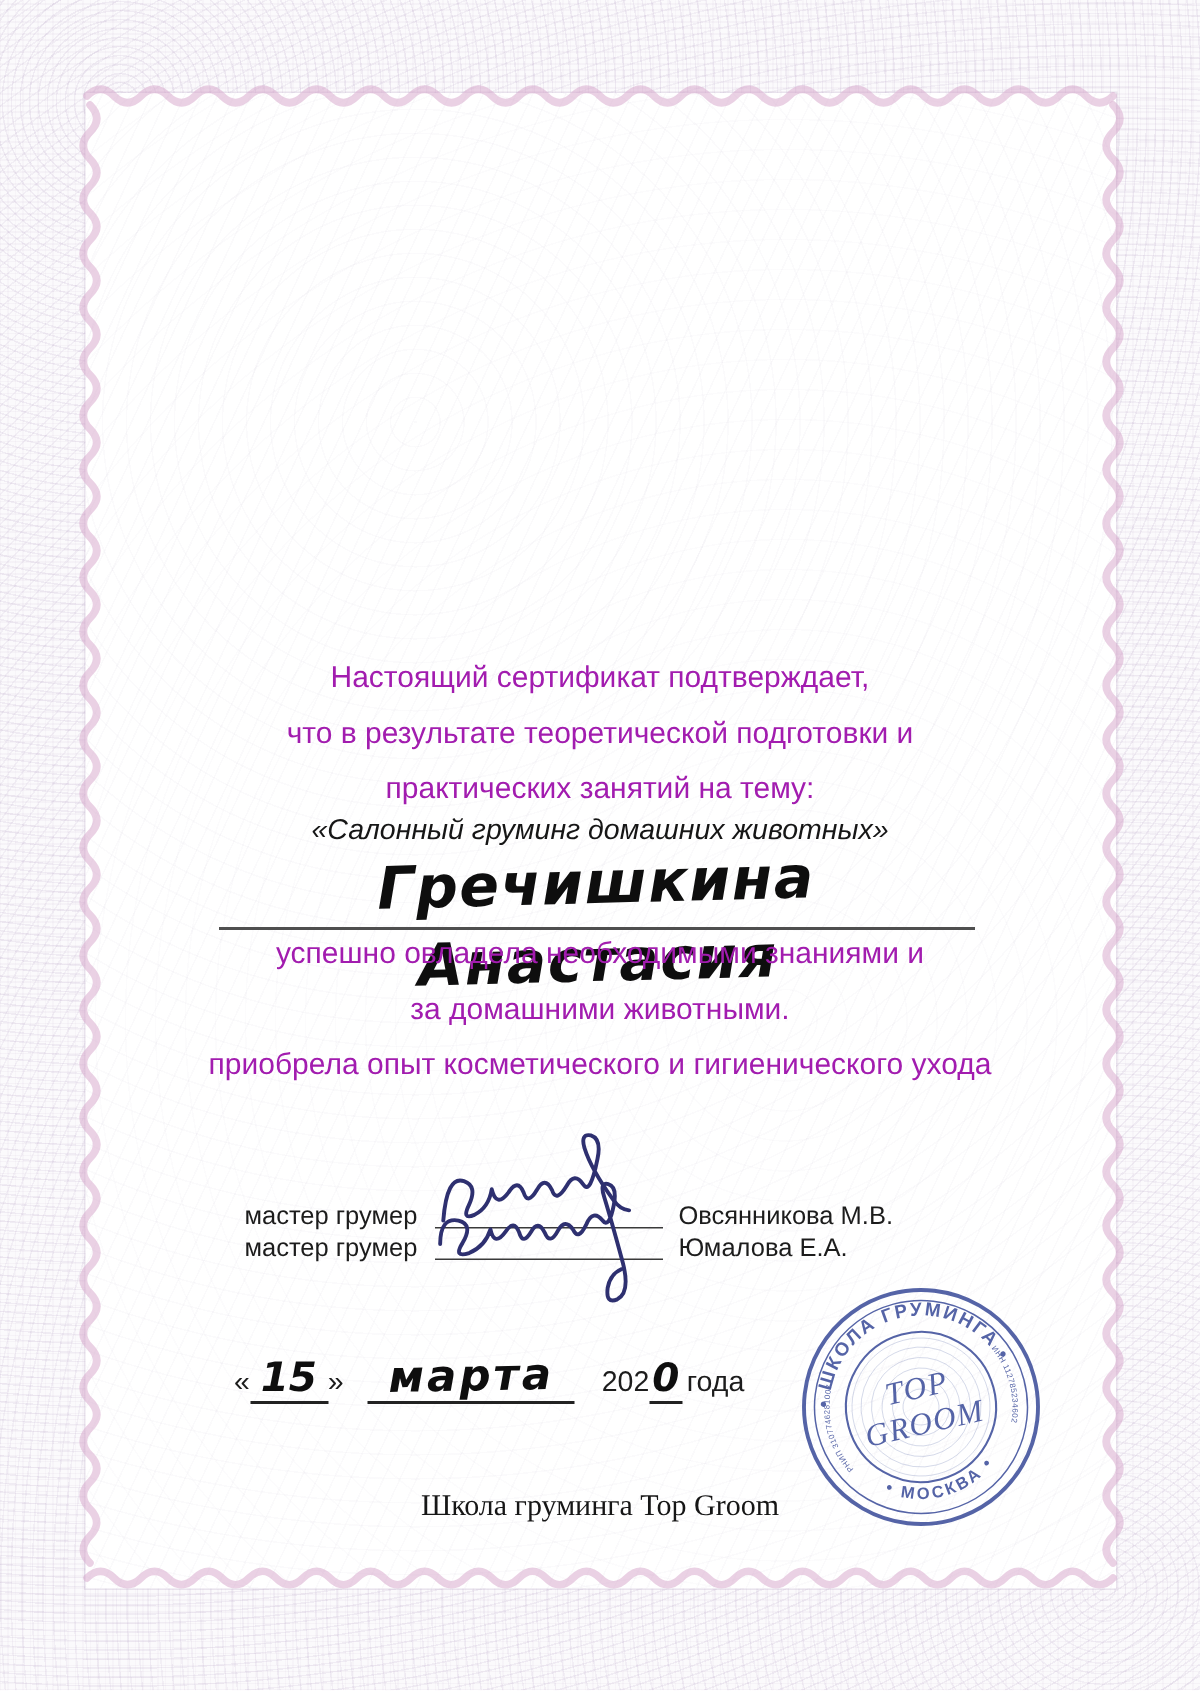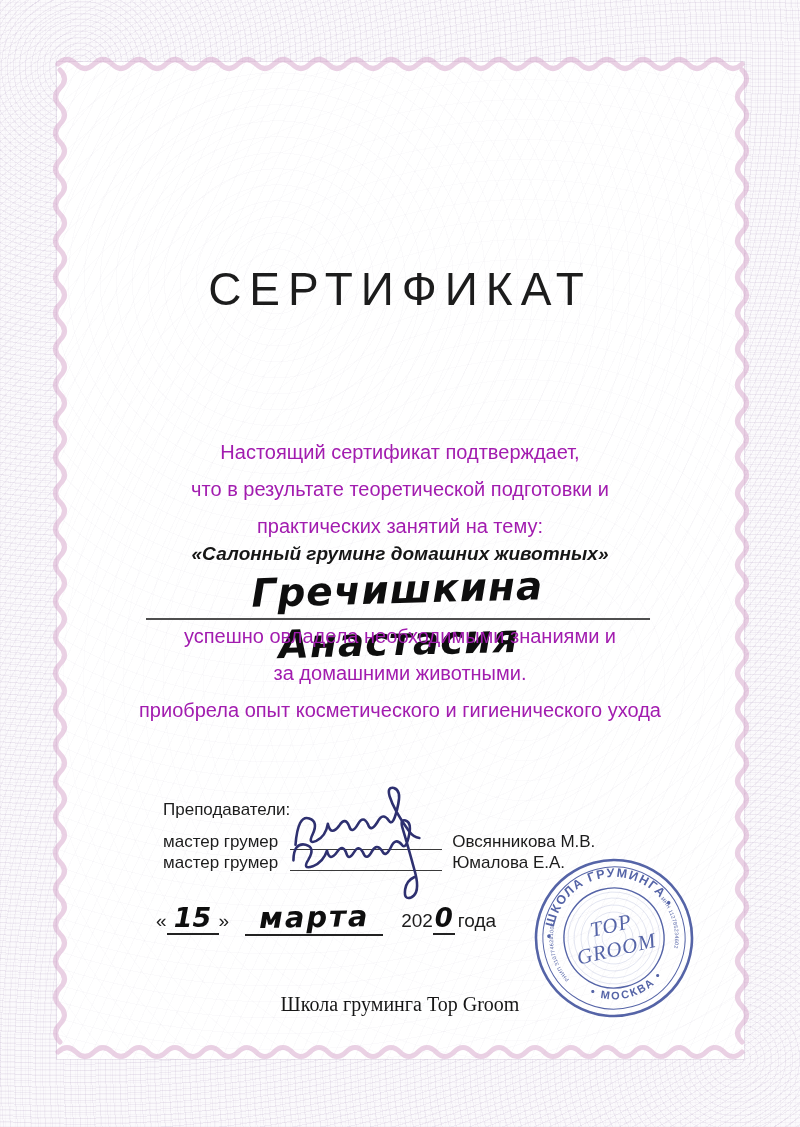--- a/index.html
+++ b/index.html
@@ -26,21 +26,21 @@
   .wave{fill:none;stroke:#d9abce;stroke-opacity:.55;stroke-width:5;stroke-linecap:round;}
 
   .title{position:absolute;left:0;right:0;top:262px;text-align:center;
          font-size:46px;letter-spacing:8px;font-weight:400;color:#1c1c1c;}
 
   .para{position:absolute;left:0;right:0;text-align:center;font-size:20px;line-height:37px;color:#a21caf;}
   .intro{top:434px;}
   .achieve{top:618px;}
 
   .topic{position:absolute;left:0;right:0;top:543px;text-align:center;
-         font-size:19px;font-style:italic;font-weight:bold;color:#161616;}
+         font-size:19px;font-style:italic;font-weight:normal;color:#161616;}
 
   .hand{font-family:"DejaVu Sans",sans-serif;font-style:italic;font-weight:bold;color:#0e0e0e;}
 
   .name-line{position:absolute;left:146px;top:564px;width:504px;height:54px;
              border-bottom:2px solid #4f4f4f;text-align:center;}
   .name-line .hand{display:inline-block;font-size:39px;line-height:52px;letter-spacing:1px;
                    transform:rotate(-1.5deg);}
 
   .teachers{position:absolute;left:163px;top:800px;font-size:17px;color:#1c1c1c;}
   .t-heading{margin-bottom:11px;}
@@ -87,42 +87,40 @@
   <div class="border-texture"></div>
   <div class="page"></div>
 
   <svg class="frame" aria-hidden="true">
     <path id="wave-top" class="wave" d="M58 64 q9 -9 18 0 t18 0 t18 0 t18 0 t18 0 t18 0 t18 0 t18 0 t18 0 t18 0 t18 0 t18 0 t18 0 t18 0 t18 0 t18 0 t18 0 t18 0 t18 0 t18 0 t18 0 t18 0 t18 0 t18 0 t18 0 t18 0 t18 0 t18 0 t18 0 t18 0 t18 0 t18 0 t18 0 t18 0 t18 0 t18 0 t18 0 t18 0"></path>
     <path id="wave-bottom" class="wave" d="M58 1052 q9 -9 18 0 t18 0 t18 0 t18 0 t18 0 t18 0 t18 0 t18 0 t18 0 t18 0 t18 0 t18 0 t18 0 t18 0 t18 0 t18 0 t18 0 t18 0 t18 0 t18 0 t18 0 t18 0 t18 0 t18 0 t18 0 t18 0 t18 0 t18 0 t18 0 t18 0 t18 0 t18 0 t18 0 t18 0 t18 0 t18 0 t18 0 t18 0"></path>
     <path id="wave-left" class="wave" d="M60 70 q9 9 0 18 t0 18 t0 18 t0 18 t0 18 t0 18 t0 18 t0 18 t0 18 t0 18 t0 18 t0 18 t0 18 t0 18 t0 18 t0 18 t0 18 t0 18 t0 18 t0 18 t0 18 t0 18 t0 18 t0 18 t0 18 t0 18 t0 18 t0 18 t0 18 t0 18 t0 18 t0 18 t0 18 t0 18 t0 18 t0 18 t0 18 t0 18 t0 18 t0 18 t0 18 t0 18 t0 18 t0 18 t0 18 t0 18 t0 18 t0 18 t0 18 t0 18 t0 18 t0 18 t0 18 t0 18"></path>
     <path id="wave-right" class="wave" d="M742 70 q9 9 0 18 t0 18 t0 18 t0 18 t0 18 t0 18 t0 18 t0 18 t0 18 t0 18 t0 18 t0 18 t0 18 t0 18 t0 18 t0 18 t0 18 t0 18 t0 18 t0 18 t0 18 t0 18 t0 18 t0 18 t0 18 t0 18 t0 18 t0 18 t0 18 t0 18 t0 18 t0 18 t0 18 t0 18 t0 18 t0 18 t0 18 t0 18 t0 18 t0 18 t0 18 t0 18 t0 18 t0 18 t0 18 t0 18 t0 18 t0 18 t0 18 t0 18 t0 18 t0 18 t0 18 t0 18"></path>
   </svg>
 
-  <div class="title">СЕРТИФИКАТ</div>
 
   <div class="para intro">
     <div>Настоящий сертификат подтверждает,</div>
     <div>что в результате теоретической подготовки и</div>
     <div>практических занятий на тему:</div>
   </div>
 
   <div class="topic">«Салонный груминг домашних животных»</div>
 
   <div class="name-line">
     <span class="hand">Гречишкина Анастасия</span>
   </div>
 
   <div class="para achieve">
     <div>успешно овладела необходимыми знаниями и</div>
     <div>за домашними животными.</div>
     <div>приобрела опыт косметического и гигиенического ухода</div>
   </div>
 
   <div class="teachers">
-    <div class="t-heading">Преподаватели:</div>
 
     <div class="t-row">
       <span class="t-role">мастер грумер</span>
       <span class="t-line">
         <svg class="sig sig1" viewBox="0 0 168 60">
           <path d="M6 44 q5 -30 16 -25 q9 4 2 16 q-6 10 3 7 q10 -4 13 -16 q2 13 11 3 q7 -9 10 1 q2 9 9 -1 q6 -9 10 1 q2 9 10 -2 q6 -9 11 0 q4 8 11 -16 q4 -13 -3 -16 q-7 -2 -5 8 q3 14 16 36 q4 7 10 8"></path>
         </svg>
       </span>
       <span class="t-name">Овсянникова М.В.</span>
     </div>

